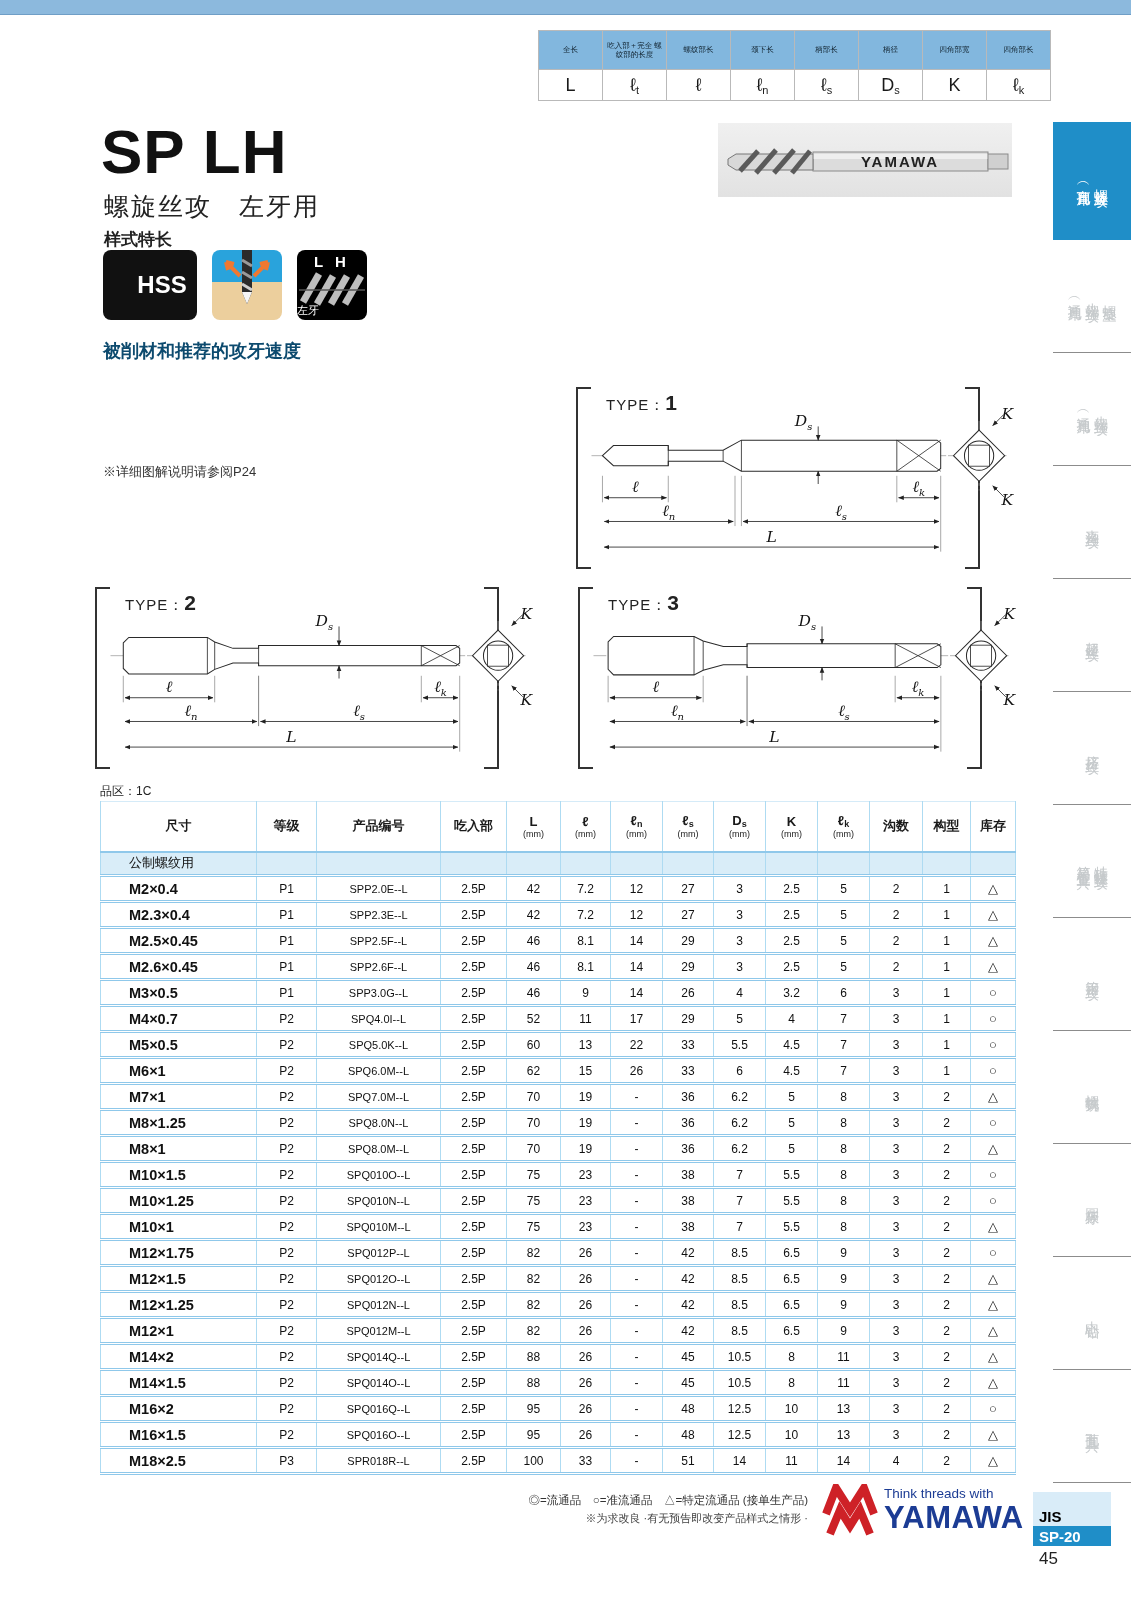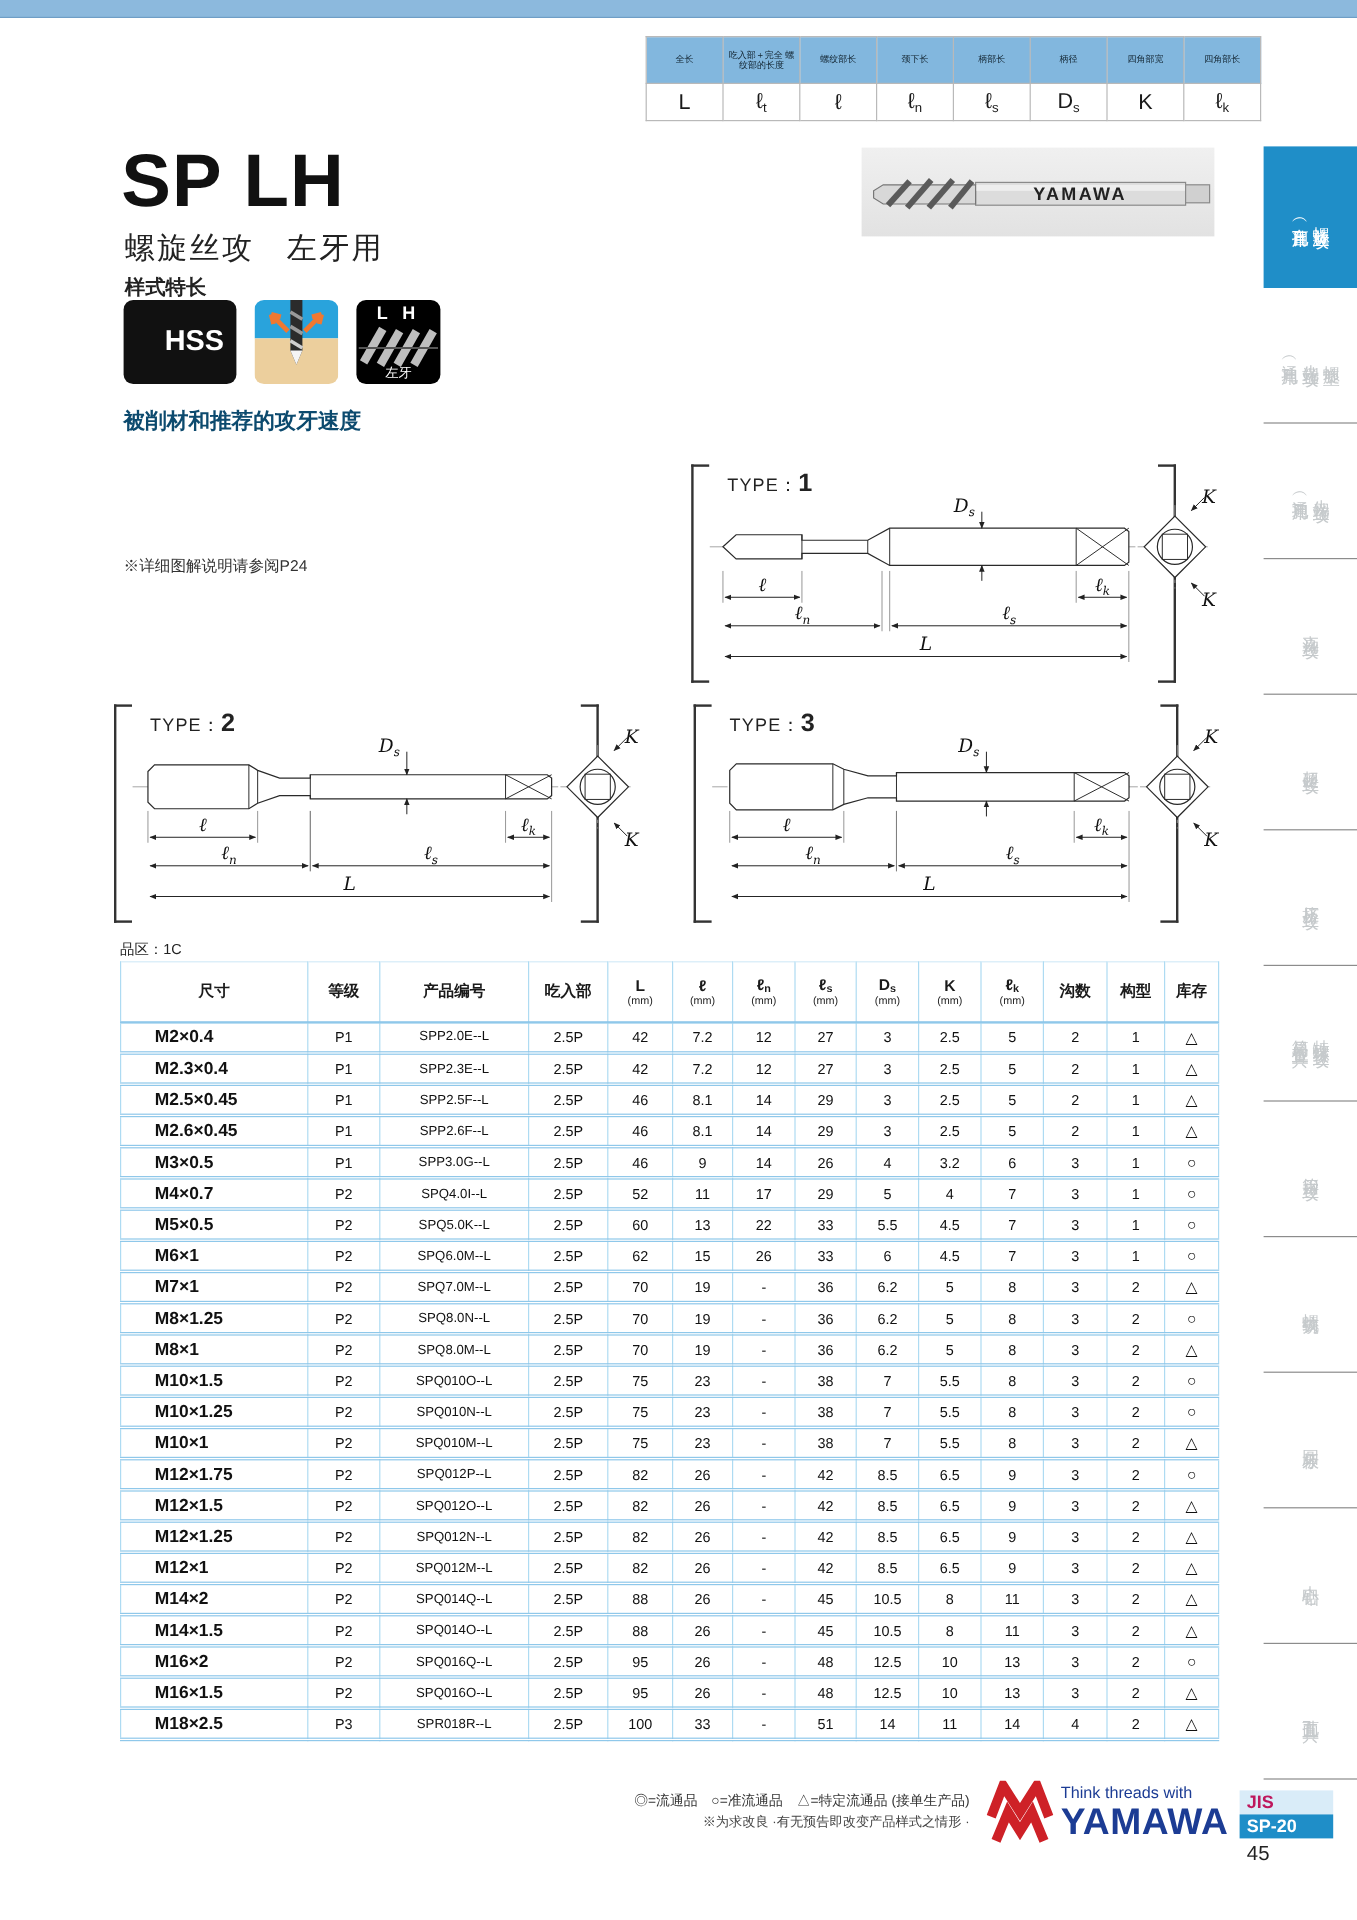--- a/index.html
+++ b/index.html
@@ -19,21 +19,21 @@
   .subtitle{position:absolute;left:104px;top:190px;font-size:25px;color:#222;letter-spacing:2px;}
   .feature{position:absolute;left:104px;top:228px;font-size:17px;font-weight:bold;color:#222;}
 
   
   .icons{position:absolute;left:103px;top:250px;display:flex;gap:15px;}
   .tile{width:70px;height:70px;border-radius:8px;position:relative;overflow:hidden;}
   .tile-hss{background:#111;display:flex;align-items:center;justify-content:center;padding-left:24px;}
   .tile-hss span{color:#fff;font-weight:bold;font-size:24px;letter-spacing:0;}
   .tile-lh{background:#000000;}
   .lh-top{position:absolute;top:3px;width:100%;text-align:center;color:#fff;font-weight:bold;font-size:15px;letter-spacing:4px;}
-  .lh-bottom{position:absolute;bottom:2px;width:100%;text-align:center;color:#fff;font-size:11px;}
+  .lh-bottom{position:absolute;bottom:2px;width:100%;text-align:left;color:#fff;font-size:11px;}
 
   
   .speed-heading{position:absolute;left:103px;top:339px;font-size:18px;font-weight:bold;color:#0c4a6e;}
   .speed-box{position:absolute;left:103px;top:366px;width:88px;height:90px;background:#9d9d9d;border-radius:6px;
              color:#fff;text-align:center;}
   .speed-mat{font-size:12px;font-weight:bold;margin-top:7px;}
   .speed-mat-en{font-size:6.8px;margin-top:1px;}
   .speed-val{font-size:30px;font-weight:bold;line-height:1.05;margin-top:2px;}
   .speed-unit{font-size:10px;margin-top:0;}
   .speed-note{position:absolute;left:103px;top:463px;font-size:13px;color:#333;}
@@ -88,21 +88,21 @@
 
   
   .sidebar{position:absolute;left:1053px;top:122px;width:78px;}
   .sb-tab{height:112px;display:flex;flex-direction:row-reverse;justify-content:center;align-items:center;gap:2px;
           cursor:pointer;}
   .sb-tab:not(.active){border-bottom:1px solid #8c8c8c;}
   .sb-tab.active{height:118px;background:#1f8ec8;}
   .vtext{writing-mode:vertical-rl;font-size:14px;letter-spacing:2px;color:#c6cacc;line-height:1.1;}
   .sb-tab.active .vtext{color:#fff;}
   .page-badge{position:absolute;left:1033px;top:1492px;width:78px;font-weight:bold;}
-  .badge-jis{background:#d9ecf8;color:#be185d;font-size:15px;padding:2px 6px 1px;}
+  .badge-jis{background:#d9ecf8;color:#000000;font-size:15px;padding:16px 6px 1px;}
   .badge-code{background:#1f8ec8;color:#fff;font-size:15px;padding:2px 6px 1px;}
   .badge-page{color:#222;font-size:17px;padding:3px 6px 0;font-weight:normal;}
 </style>
 </head>
 <body>
 
 <div class="page">
   <div class="topbar"></div>
 
   <table class="dimtable" id="dimtable">
@@ -362,20 +362,36 @@
           <th><span>ℓ</span><span class="h-sub">s</span><span class="h-unit">(mm)</span></th>
           <th><span>D</span><span class="h-sub">s</span><span class="h-unit">(mm)</span></th>
           <th><span>K</span><span class="h-unit">(mm)</span></th>
           <th><span>ℓ</span><span class="h-sub">k</span><span class="h-unit">(mm)</span></th>
           <th><span>沟数</span></th>
           <th><span>构型</span></th>
           <th><span>库存</span></th>
         </tr>
       </thead>
       <tbody>
+        <tr class="section-row">
+          <td class="c-size"><span>公制螺纹用</span></td>
+          <td></td>
+          <td></td>
+          <td></td>
+          <td></td>
+          <td></td>
+          <td></td>
+          <td></td>
+          <td></td>
+          <td></td>
+          <td></td>
+          <td></td>
+          <td></td>
+          <td></td>
+        </tr>
         <tr>
           <td class="c-size"><span>M2×0.4</span></td>
           <td class=""><span>P1</span></td>
           <td class="c-code"><span>SPP2.0E--L</span></td>
           <td class=""><span>2.5P</span></td>
           <td class=""><span>42</span></td>
           <td class=""><span>7.2</span></td>
           <td class=""><span>12</span></td>
           <td class=""><span>27</span></td>
           <td class=""><span>3</span></td>

